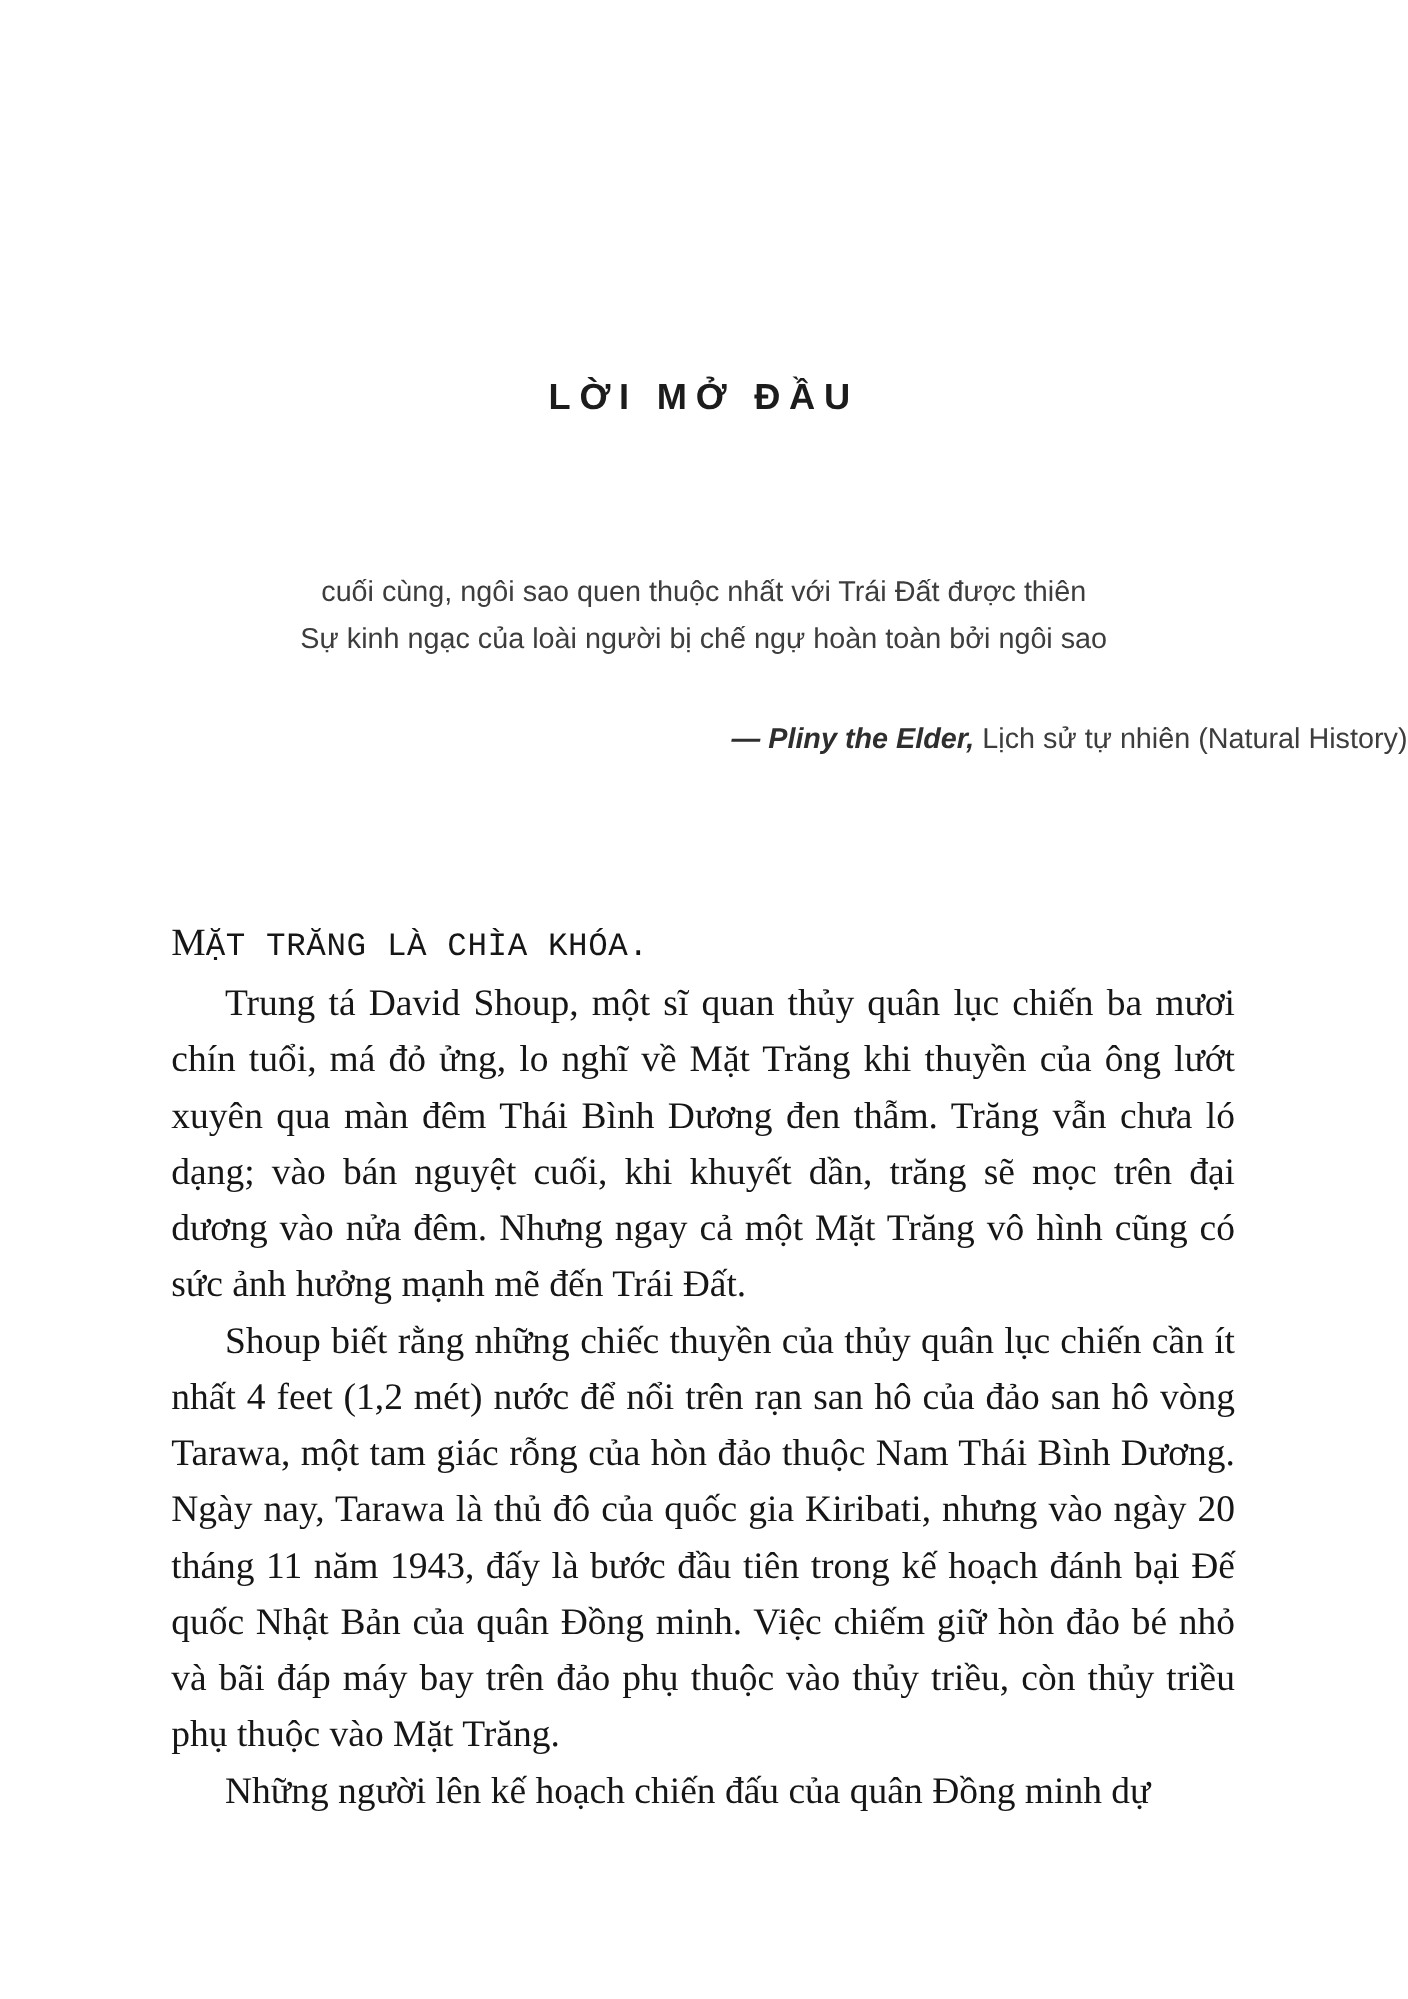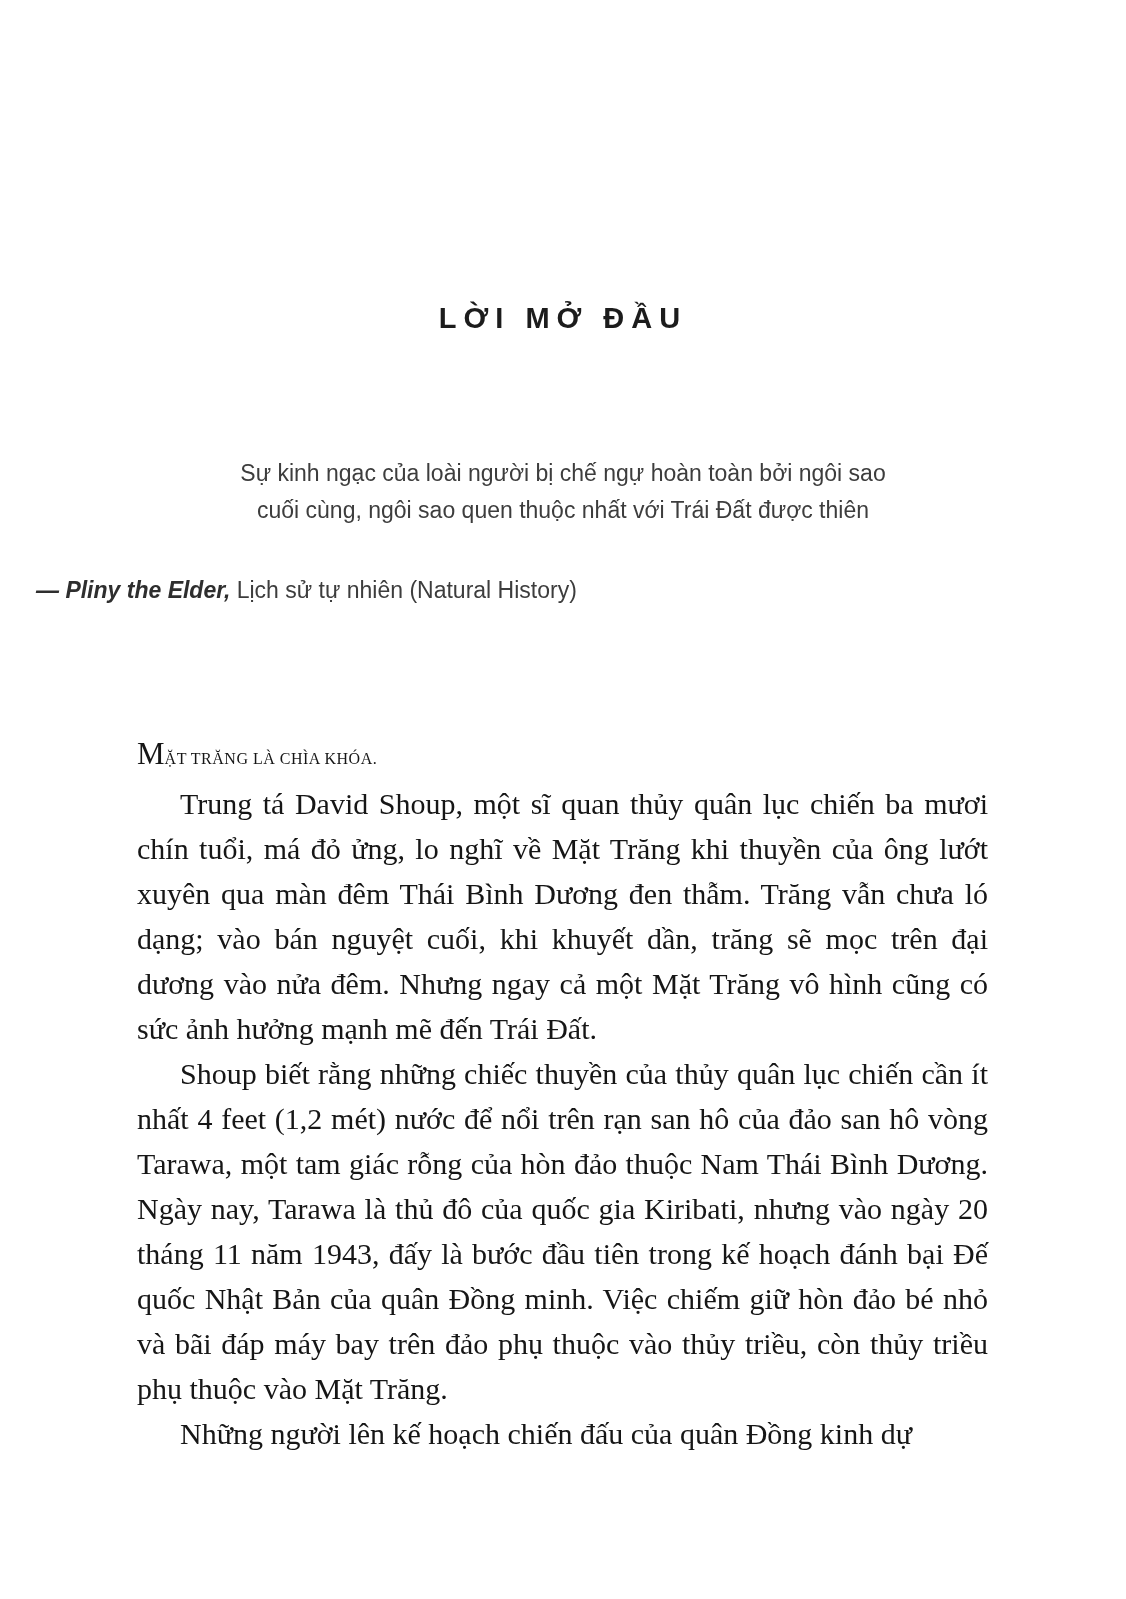--- a/index.html
+++ b/index.html
@@ -40,21 +40,21 @@
     color: #3d3d3d;
   }
   .epigraph-line {
     display: block;
   }
   .epigraph-attribution {
     position: absolute;
     top: 577px;
     left: 0;
     right: 0;
-    text-align: left;
+    text-align: right;
     font-family: "Liberation Sans", sans-serif;
     font-size: 23px;
     color: #3d3d3d;
     padding-left: 36px;
   }
   .attribution-author {
     font-weight: 700;
     font-style: italic;
     color: #2e2e2e;
   }
@@ -70,44 +70,45 @@
     text-align: justify;
   }
   .lead-paragraph {
     margin: 0;
     text-indent: 0;
   }
   .lead-initial {
     font-size: 31px;
   }
   .lead-rest {
-    font-size: 16px;
+    font-size: 26px;
     letter-spacing: 0.5px;
+    font-family: Liberation Mono, monospace;
   }
   .paragraph {
     margin: 0;
     text-indent: 43px;
   }
 </style>
 </head>
 <body>
 
 <div class="page">
 
   <h1 class="chapter-title">LỜI MỞ ĐẦU</h1>
 
   <blockquote class="epigraph">
+    <span class="epigraph-line">cuối cùng, ngôi sao quen thuộc nhất với Trái Đất được thiên</span>
     <span class="epigraph-line">Sự kinh ngạc của loài người bị chế ngự hoàn toàn bởi ngôi sao</span>
-    <span class="epigraph-line">cuối cùng, ngôi sao quen thuộc nhất với Trái Đất được thiên</span>
   </blockquote>
 
   <div class="epigraph-attribution">
     <span class="attribution-author">— Pliny the Elder,</span><span class="attribution-work"> Lịch sử tự nhiên (Natural History)</span>
   </div>
 
   <section class="body-text">
     <p class="lead-paragraph"><span class="lead-initial">M</span><span class="lead-rest">ẶT TRĂNG LÀ CHÌA KHÓA.</span></p>
     <p class="paragraph">Trung tá David Shoup, một sĩ quan thủy quân lục chiến ba mươi chín tuổi, má đỏ ửng, lo nghĩ về Mặt Trăng khi thuyền của ông lướt xuyên qua màn đêm Thái Bình Dương đen thẫm. Trăng vẫn chưa ló dạng; vào bán nguyệt cuối, khi khuyết dần, trăng sẽ mọc trên đại dương vào nửa đêm. Nhưng ngay cả một Mặt Trăng vô hình cũng có sức ảnh hưởng mạnh mẽ đến Trái Đất.</p>
     <p class="paragraph">Shoup biết rằng những chiếc thuyền của thủy quân lục chiến cần ít nhất 4 feet (1,2 mét) nước để nổi trên rạn san hô của đảo san hô vòng Tarawa, một tam giác rỗng của hòn đảo thuộc Nam Thái Bình Dương. Ngày nay, Tarawa là thủ đô của quốc gia Kiribati, nhưng vào ngày 20 tháng 11 năm 1943, đấy là bước đầu tiên trong kế hoạch đánh bại Đế quốc Nhật Bản của quân Đồng minh. Việc chiếm giữ hòn đảo bé nhỏ và bãi đáp máy bay trên đảo phụ thuộc vào thủy triều, còn thủy triều phụ thuộc vào Mặt Trăng.</p>
-    <p class="paragraph">Những người lên kế hoạch chiến đấu của quân Đồng kinh dự</p>
+    <p class="paragraph">Những người lên kế hoạch chiến đấu của quân Đồng minh dự</p>
   </section>
 
 </div>
 
 </body></html>

